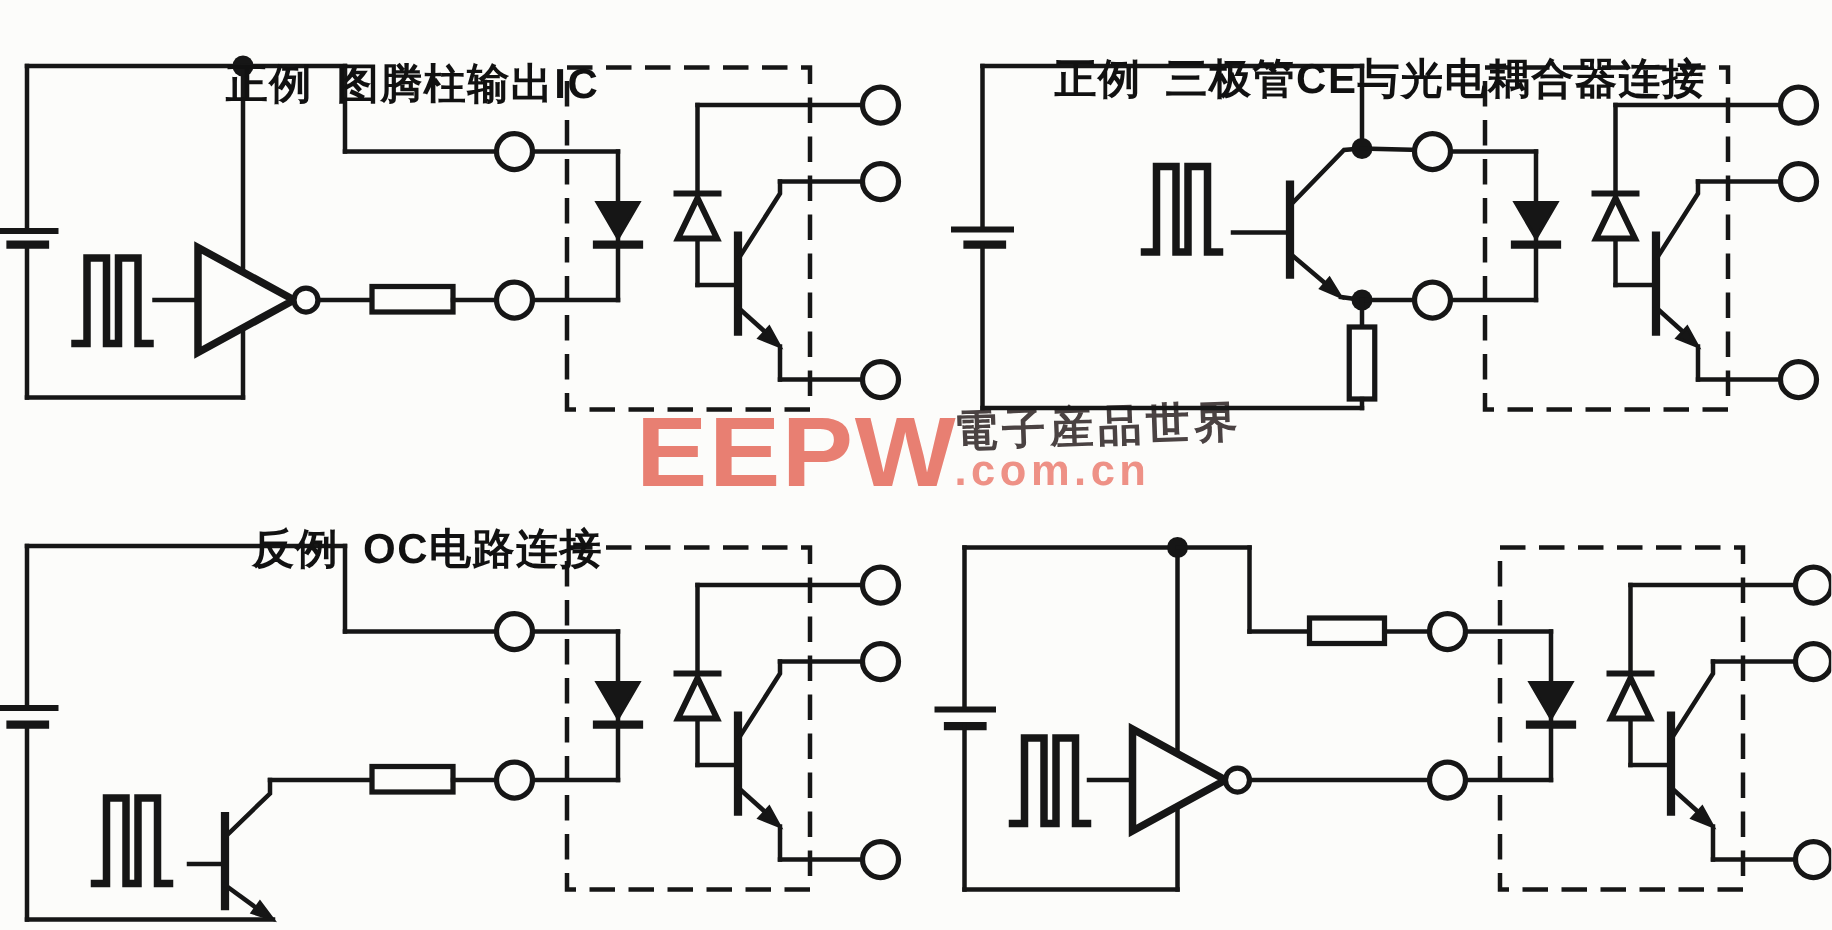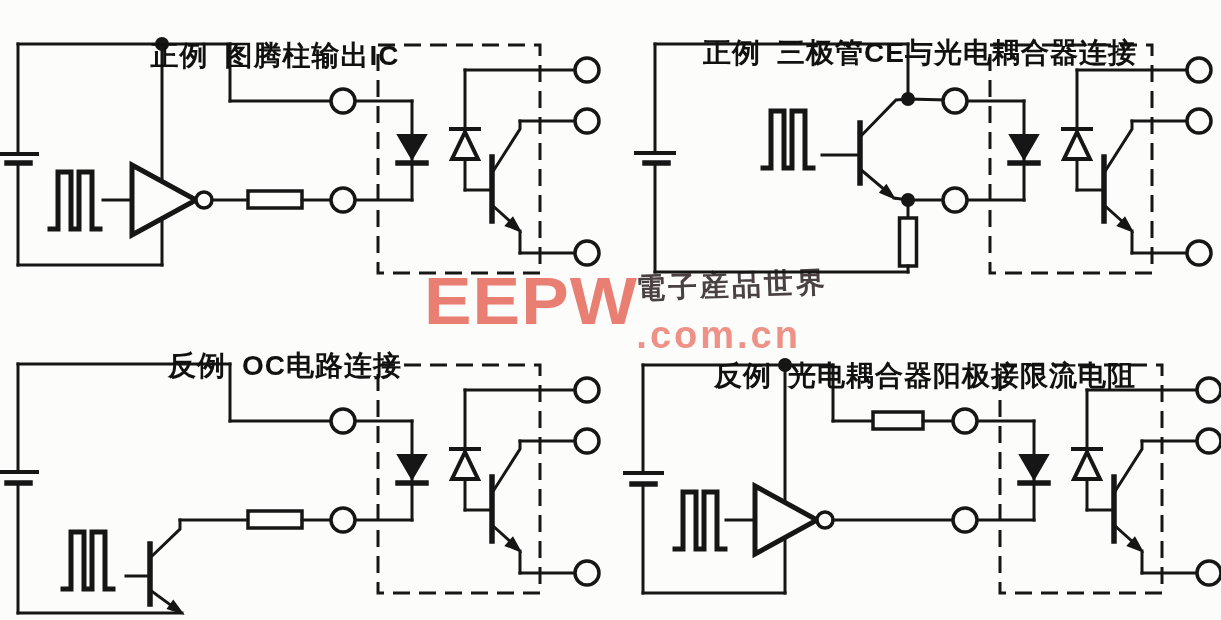--- a/index.html
+++ b/index.html
@@ -3,21 +3,21 @@
 <meta charset="utf-8">
 <style>
   html,body{margin:0;padding:0;}
   body{width:1221px;height:620px;background:#fcfcfa;font-family:"Liberation Sans",sans-serif;overflow:hidden;}
   #stage{position:relative;width:1221px;height:620px;background:#fcfcfa;}
   
   #watermark{position:absolute;left:424px;top:270px;z-index:0;display:flex;align-items:flex-start;pointer-events:none;justify-content:flex-end;}
   #wm-logo{font-size:66px;font-weight:900;line-height:0.95;color:#e87f72;letter-spacing:1px;transform:scaleX(1.08);transform-origin:left top;}
   #wm-col{margin-left:14px;display:flex;flex-direction:column;}
   #wm-site{font-family:"Liberation Serif",serif;font-weight:bold;font-size:29px;line-height:1.05;color:#4a4242;letter-spacing:3px;transform:rotate(-2deg);}
-  #wm-domain{font-size:38px;font-weight:900;color:#ee9186;letter-spacing:3px;margin-top:16px;line-height:1;}
+  #wm-domain{font-size:29px;font-weight:900;color:#ee9186;letter-spacing:3px;margin-top:0px;line-height:1;}
   
   #art{position:absolute;left:0;top:0;z-index:1;}
   .title{position:absolute;z-index:2;text-align:center;font-weight:bold;font-size:28px;color:#111;letter-spacing:1px;white-space:nowrap;margin-top:34px;}
   .title .tag{margin-right:16px;}
   
   .w{stroke:#161616;stroke-width:3;fill:none;stroke-linecap:square;}
   .w4{stroke:#161616;stroke-width:4;fill:none;stroke-linecap:square;}
   .thick{stroke:#161616;stroke-width:5.5;fill:none;stroke-linecap:square;}
   .dash{stroke:#161616;stroke-width:3;fill:none;stroke-dasharray:17 9;}
   .term{stroke:#161616;stroke-width:3.5;fill:#fcfcfa;}
@@ -41,23 +41,20 @@
   </div>
 
   <div class="title" style="left:90px;top:3px;width:370px;">
     <span class="tag">正例</span><span>图腾柱输出IC</span>
   </div>
   <div class="title" style="left:120px;top:313px;width:330px;">
     <span class="tag">反例</span><span>OC电路连接</span>
   </div>
   <div class="title" style="left:670px;top:0px;width:500px;">
     <span class="tag">正例</span><span>三极管CE与光电耦合器连接</span>
-  </div>
-  <div class="title" style="left:645px;top:323px;width:560px;">
-    <span class="tag">反例</span><span>光电耦合器阳极接限流电阻</span>
   </div>
 
   <svg id="art" width="1221" height="620" viewBox="0 0 1221 620">
     <defs>
 
       <g id="opto">
         <rect class="dash" x="0" y="0" width="162" height="228"></rect>
 
         <line class="w" x1="-23" y1="56" x2="34" y2="56"></line>
         <line class="w" x1="34" y1="56" x2="34" y2="155"></line>

